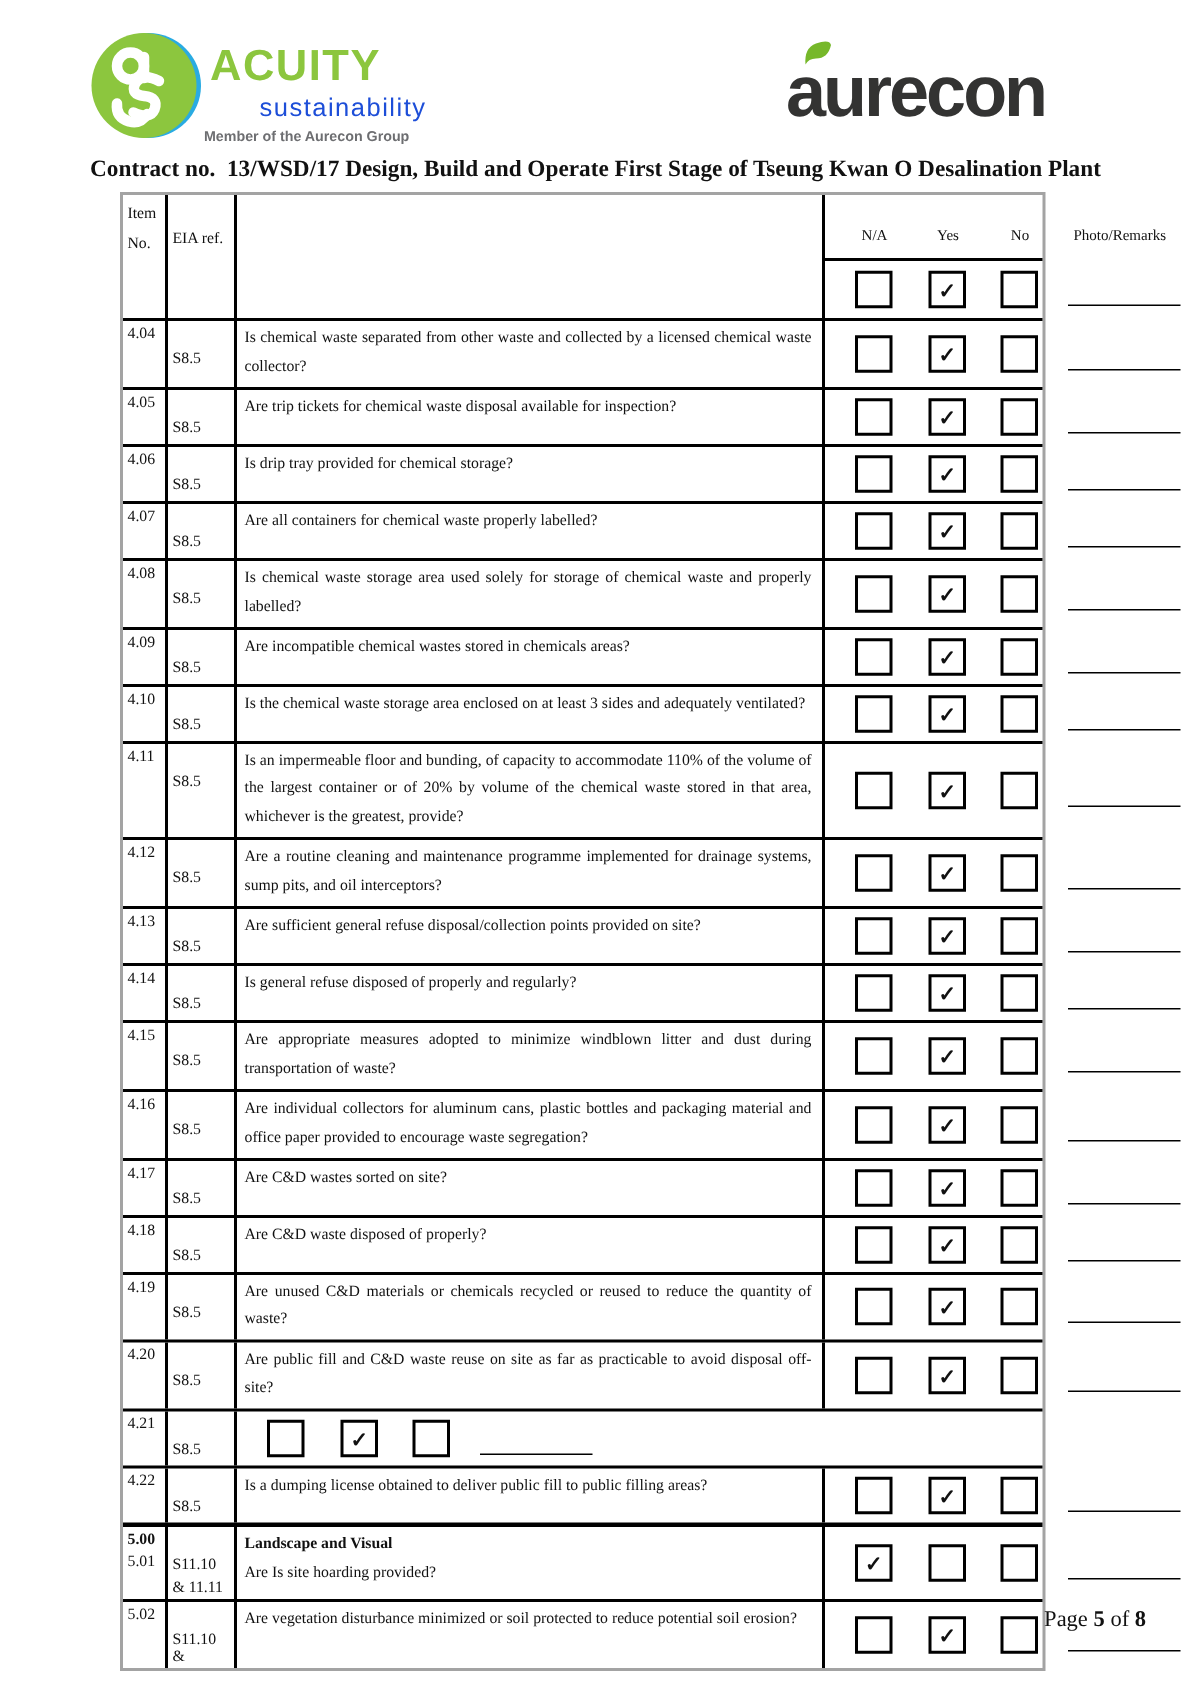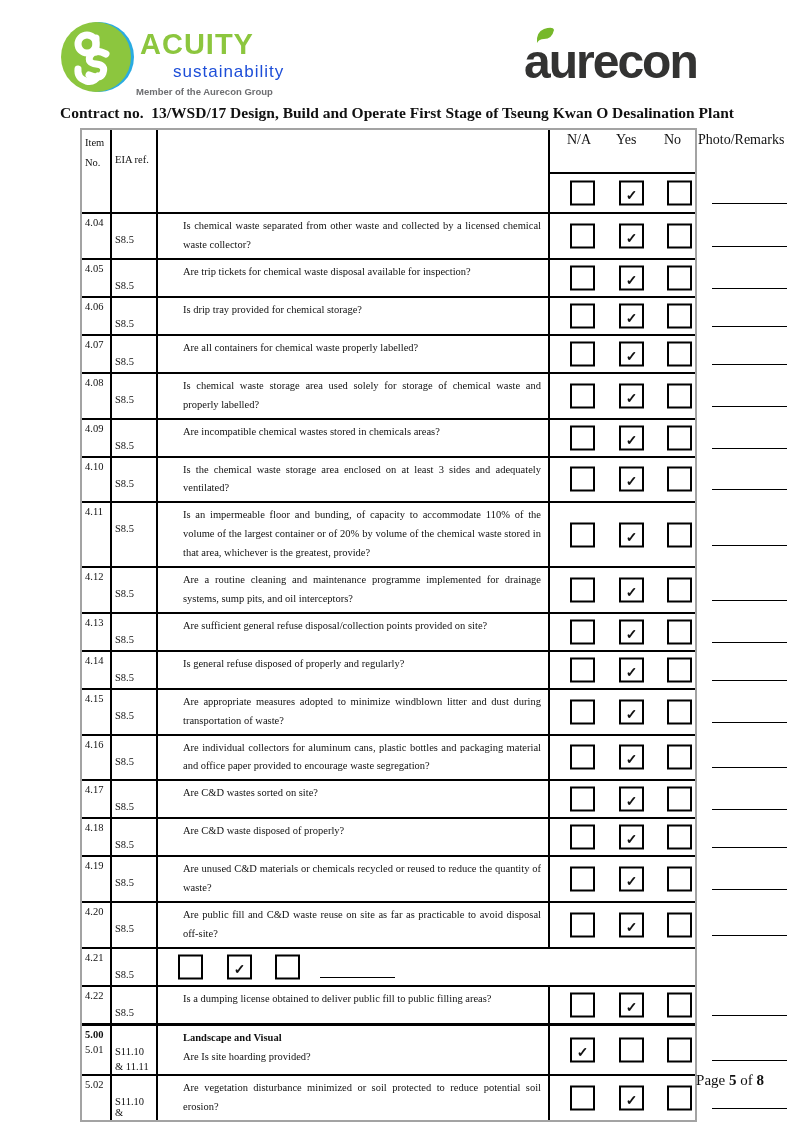--- a/index.html
+++ b/index.html
@@ -23,28 +23,28 @@
   
   .title{position:absolute;left:0;top:104px;width:100%;text-align:center;margin:0;
     font-size:15.5px;font-weight:bold;white-space:pre-wrap;}
   
   .tbl{position:absolute;left:37px;top:128px;width:617px;border:2px solid #a3a3a3;
     box-sizing:border-box;font-size:10.5px;margin-left:43px;}
   .grid{display:grid;grid-template-columns:30px 46px 392px 1fr;}
   .c{box-sizing:border-box;}
   .item-col{border-right:2px solid #000;padding:3px 2px 2px 3px;}
   .eia-col{border-right:2px solid #000;padding:20px 2px 2px 3px;}
-  .q-col{border-right:2px solid #000;padding:3px 7px 3px 25px;line-height:1.8;
+  .q-col{border-right:2px solid #000;padding:3px 7px 3px 5px;line-height:1.8;
     text-align:justify;}
   .a-col{position:relative;min-height:34px;}
   
   .thead{height:82px;}
   .thead .item-col,.thead .eia-col,.thead .q-col{height:82px;line-height:1.9;}
   .labels{position:relative;height:42px;border-bottom:2px solid #000;}
-  .lab{position:absolute;top:2px;font-size:14px;}
+  .lab{position:absolute;top:22px;font-size:10px;text-align:center;}
   .lab-na{left:17px;width:32px;}
   .lab-yes{left:66px;width:32px;}
   .lab-no{left:114px;width:32px;}
   .lab-photo{left:148px;width:97px;}
   .checkrow{position:relative;height:38px;}
   
   .row{border-top:2px solid #000;min-height:36px;}
   .row.section-start{border-top:3.5px solid #000;}
   .l2{margin-top:4px;}
   .heading{font-weight:bold;line-height:1.8;}

